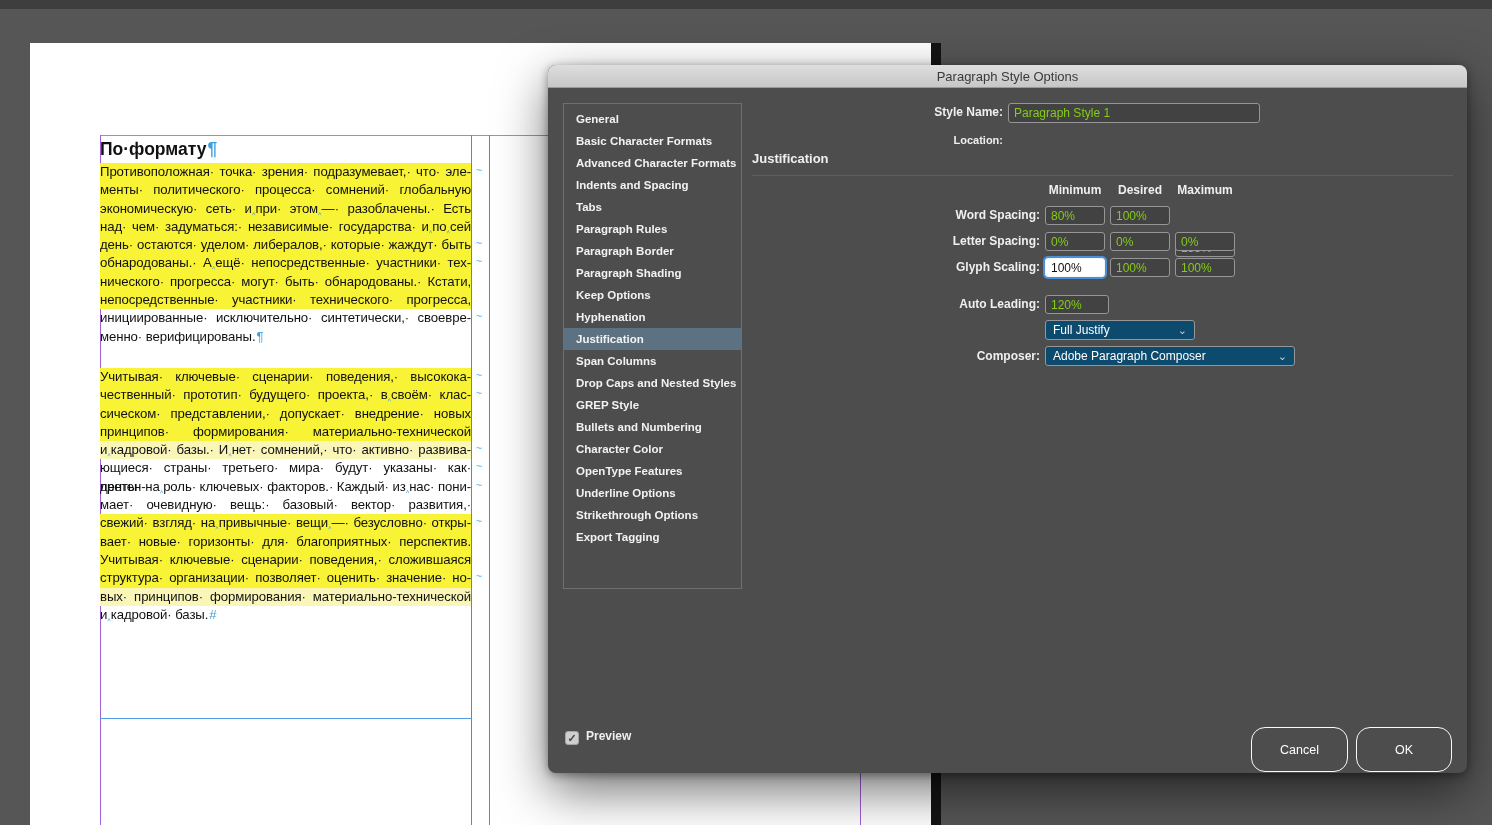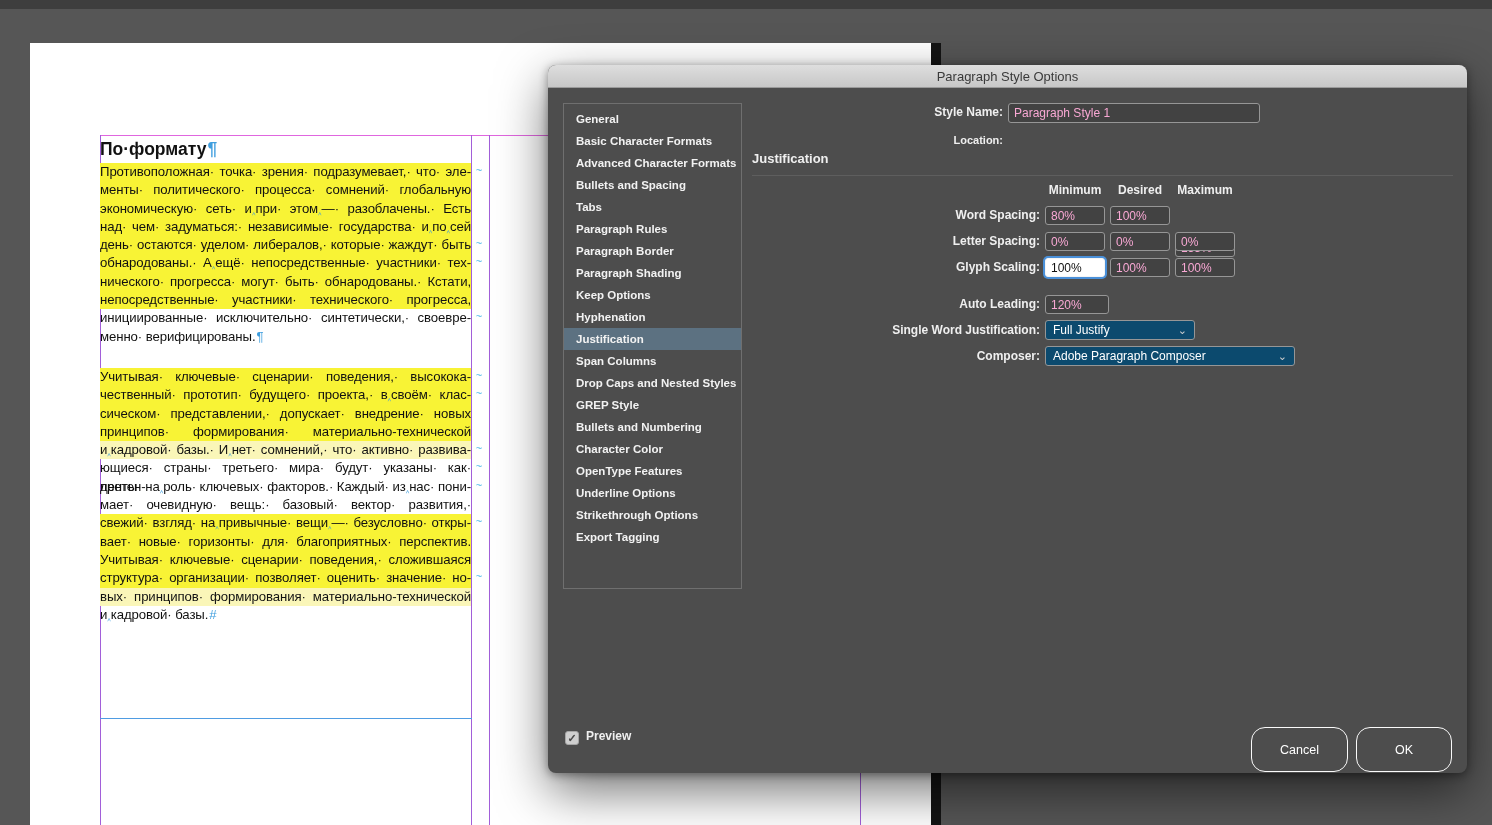--- a/index.html
+++ b/index.html
@@ -60,21 +60,21 @@
   .label {
     position:absolute; font-size:12px; font-weight:600; color:#efefef;
     text-align:right; white-space:nowrap; line-height:19px;
   }
   .small-label { font-weight:600; font-size:11px; }
   .section-title { position:absolute; left:204px; top:86px; font-size:13px; font-weight:bold; }
   .separator { position:absolute; left:204px; top:110px; width:701px; height:1px; background:#5e5e5e; }
   .col-head { position:absolute; top:118px; width:60px; text-align:center; font-size:12px; font-weight:bold; }
   .field {
     background:#424242; border:1px solid #969696; border-radius:3px;
-    color:#f9a8d4; font-size:12px; padding:0 5px; height:19px;
+    color:#84cc16; font-size:12px; padding:0 5px; height:19px;
     font-family:"Liberation Sans", sans-serif; outline:none;
   }
   .field.focused { background:#ffffff; color:#111; border-color:#f5f5f5; box-shadow:0 0 0 2px #4a90d9; }
   .grid-row { position:absolute; left:204px; height:19px; }
   .grid-row .label { position:absolute; left:0; width:288px; top:0; }
   .grid-row .field { position:absolute; top:0; width:60px; }
   .dropdown {
     position:absolute; background:#0c4a6e; border:1px solid #969696; border-radius:3px;
     height:20px; display:flex; align-items:center; justify-content:space-between;
     padding:0 7px; font-size:12px; color:#fff;
@@ -140,21 +140,21 @@
 </div>
 <div class="win-edge"></div>
 
 <div class="dialog">
   <div class="titlebar"><span>Paragraph Style Options</span></div>
 
   <div class="sidebar" id="sidebar">
       <div class="sb-item">General</div>
       <div class="sb-item">Basic Character Formats</div>
       <div class="sb-item">Advanced Character Formats</div>
-      <div class="sb-item">Bullets and Spacing</div>
+      <div class="sb-item">Indents and Spacing</div>
       <div class="sb-item">Tabs</div>
       <div class="sb-item">Paragraph Rules</div>
       <div class="sb-item">Paragraph Border</div>
       <div class="sb-item">Paragraph Shading</div>
       <div class="sb-item">Keep Options</div>
       <div class="sb-item">Hyphenation</div>
       <div class="sb-item selected">Justification</div>
       <div class="sb-item">Span Columns</div>
       <div class="sb-item">Drop Caps and Nested Styles</div>
       <div class="sb-item">GREP Style</div>
@@ -195,21 +195,20 @@
         <span class="label">Glyph Scaling:</span>
         <input class="field focused" value="100%" style="left: 293px;">
         <input class="field" value="100%" style="left: 358px;">
         <input class="field" value="100%" style="left: 423px;">
       </div>
     </div>
 
   <div class="label" style="left:204px; top:230px; width:288px;">Auto Leading:</div>
   <input class="field" style="position: absolute; left: 497px; top: 230px; width: 64px;" value="120%">
 
-  <div class="label" style="left:204px; top:256px; width:288px;">Single Word Justification:</div>
   <div class="dropdown" style="left:497px; top:255px; width:150px;">
     <span>Full Justify</span>
     <span class="chev">⌄</span>
   </div>
 
   <div class="label" style="left:204px; top:282px; width:288px;">Composer:</div>
   <div class="dropdown" style="left:497px; top:281px; width:250px;">
     <span>Adobe Paragraph Composer</span>
     <span class="chev">⌄</span>
   </div>

